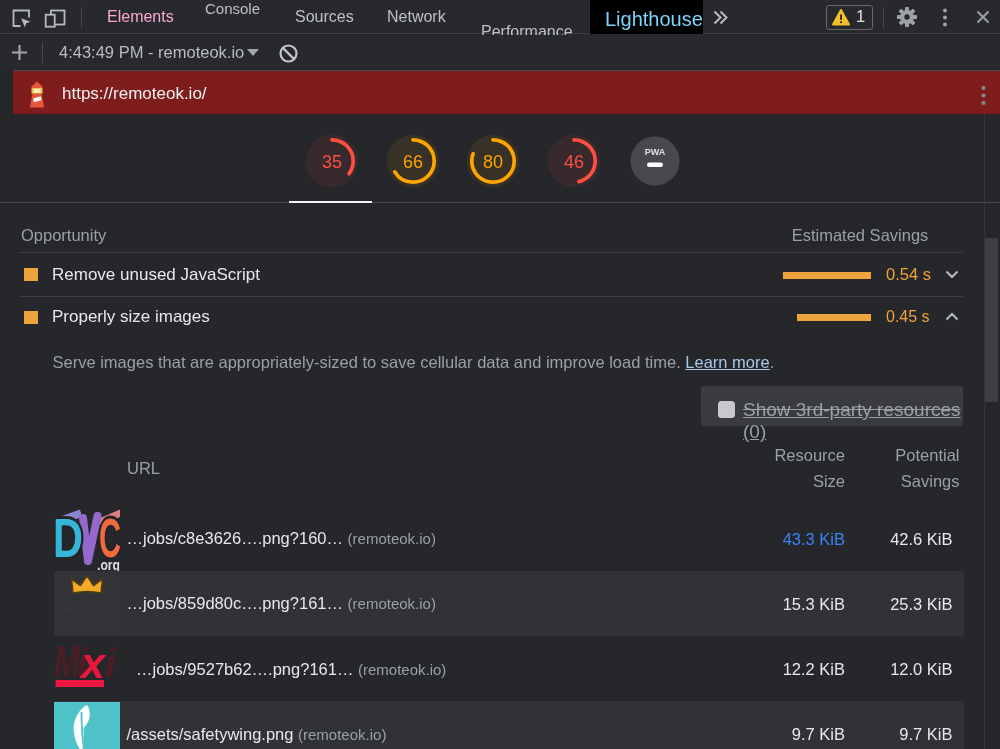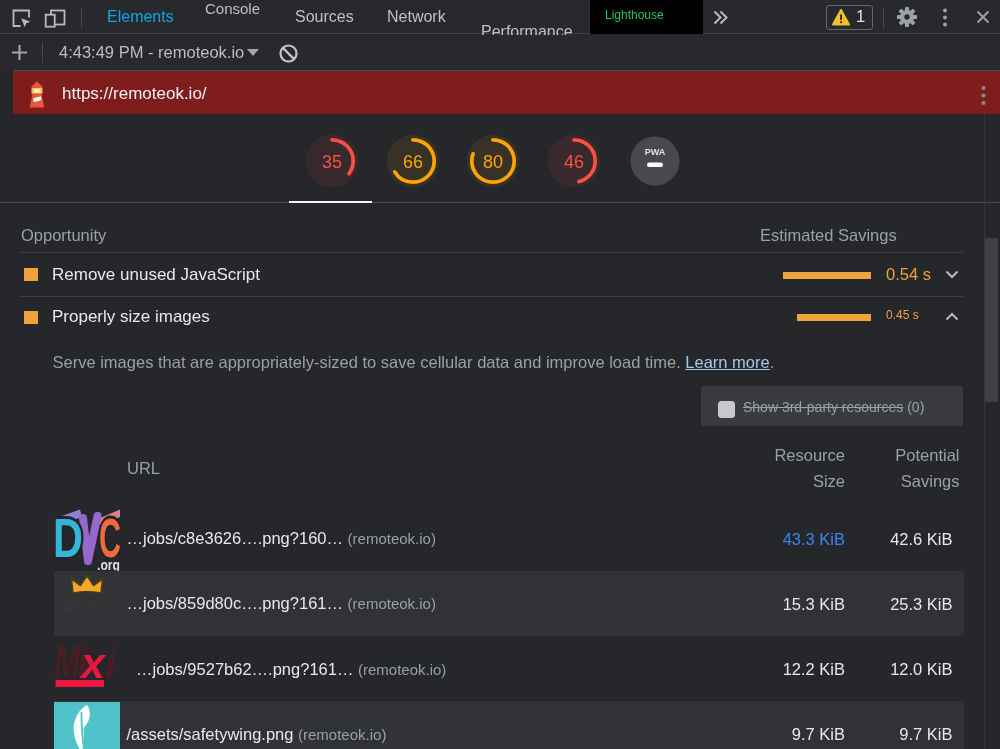--- a/index.html
+++ b/index.html
@@ -20,27 +20,27 @@
     <path d="M18 9.5 V2.5 H2.5 V18 H9.5" fill="none" stroke="#b6bac0" stroke-width="1.8"></path>
     <path d="M10.2 10.2 L19.3 13.8 L15.2 15.2 L13.8 19.3 Z" fill="#b6bac0"></path>
   </svg>
 
   <svg class="abs" style="left:43.5px;top:7.5px" width="23" height="21" viewBox="0 0 23 21">
     <rect x="7" y="2.5" width="13.5" height="14" fill="none" stroke="#b6bac0" stroke-width="1.8"></rect>
     <rect x="1.7" y="6.7" width="9" height="12" fill="#28292c" stroke="#b6bac0" stroke-width="1.8"></rect>
   </svg>
   <div class="sep" style="left:81px;top:7px;height:21px;"></div>
 
-  <div class="abs grey" style="left:107px;top:8px;font-size:16px;color:#0ea5e9;">Elements</div>
+  <div class="abs grey" style="left:107px;top:8px;font-size:16px;color:#f9a8d4;">Elements</div>
   <div class="abs grey" style="left:205px;top:0;font-size:15px;color:#bdc0c4;">Console</div>
   <div class="abs grey" style="left:295px;top:8px;font-size:16px;color:#bdc0c4;">Sources</div>
   <div class="abs grey" style="left:387px;top:8px;font-size:16px;color:#bdc0c4;">Network</div>
   <div class="abs grey" style="left:481px;top:8px;font-size:16px;color:#bdc0c4;margin-top:15px;">Performance</div>
   <div class="abs" style="left:590px;top:0;width:113px;height:34px;background:#000;">
-    <div class="abs" style="left:15px;top:8px;font-size:12px;color:#22c55e;">Lighthouse</div>
+    <div class="abs" style="left:15px;top:8px;font-size:20px;color:#7dd3fc;">Lighthouse</div>
   </div>
 
   <svg class="abs" style="left:712px;top:9px" width="17" height="17" viewBox="0 0 17 17">
     <path d="M2.5 2.5 L8.5 8.5 L2.5 14.5 M8.5 2.5 L14.5 8.5 L8.5 14.5" fill="none" stroke="#b6bac0" stroke-width="2"></path>
   </svg>
 
   <div class="abs" style="left:826px;top:5px;width:47px;height:25px;border:1px solid #66686b;border-radius:3px;"></div>
   <svg class="abs" style="left:831px;top:8px" width="20" height="19" viewBox="0 0 20 19">
     <path d="M10 2 L18 16.5 H2 Z" fill="#f2c029" stroke="#f2c029" stroke-width="2" stroke-linejoin="round"></path>
     <rect x="9.1" y="6.5" width="1.9" height="5.4" fill="#28292c"></rect>
@@ -136,45 +136,45 @@
   <circle cx="25" cy="25" r="24.5" fill="#47494c"></circle>
   <text x="25" y="18.8" text-anchor="middle" font-size="9" font-weight="bold" fill="#dfe1e4" font-family="Liberation Sans">PWA</text>
   <rect x="17" y="26.5" width="16" height="4.5" rx="2.25" fill="#fff"></rect>
 </svg>
   </div>
 
 <div class="abs" style="left:0;top:202px;width:1000px;height:1px;background:#47494d;"></div>
 <div class="abs" style="left:289px;top:200.5px;width:83px;height:2.5px;background:#f4f5f6;"></div>
 
 <div class="abs grey" style="left:21px;top:226px;font-size:16.5px;">Opportunity</div>
-<div class="abs grey" style="left:760px;top:226px;width:200px;text-align:left;font-size:16.5px;">Estimated Savings</div>
+<div class="abs grey" style="left:760px;top:226px;width:200px;text-align:center;font-size:16.5px;">Estimated Savings</div>
 <div class="abs" style="left:20px;top:252px;width:943px;height:1px;background:#3c4043;"></div>
 
 <div class="abs" style="left:24px;top:268px;width:14px;height:13px;background:#eea43d;"></div>
 <div class="abs white" style="left:52px;top:265px;font-size:17px;">Remove unused JavaScript</div>
 <div class="abs" style="left:783px;top:271.5px;width:88px;height:7px;background:#eea43d;"></div>
 <div class="abs" style="left:886px;top:265px;font-size:16.5px;color:#eea43d;">0.54 s</div>
 <svg class="abs" style="left:945px;top:270px" width="14" height="9" viewBox="0 0 14 9">
   <path d="M1.5 1.5 L7 7 L12.5 1.5" fill="none" stroke="#b6bac0" stroke-width="2"></path>
 </svg>
 <div class="abs" style="left:20px;top:295.5px;width:943px;height:1px;background:#3c4043;"></div>
 
 <div class="abs" style="left:24px;top:310.5px;width:14px;height:13px;background:#eea43d;"></div>
 <div class="abs white" style="left:52px;top:307px;font-size:17px;">Properly size images</div>
 <div class="abs" style="left:797px;top:314px;width:74px;height:7px;background:#eea43d;"></div>
-<div class="abs" style="left:886px;top:307.5px;font-size:12px;color:#eea43d;">0.45 s</div>
+<div class="abs" style="left:886px;top:307.5px;font-size:16px;color:#eea43d;">0.45 s</div>
 <svg class="abs" style="left:945px;top:312px" width="14" height="9" viewBox="0 0 14 9">
   <path d="M1.5 7.5 L7 2 L12.5 7.5" fill="none" stroke="#b6bac0" stroke-width="2"></path>
 </svg>
 
 <div class="abs grey" style="left:52.5px;top:352.5px;font-size:16.5px;">Serve images that are appropriately-sized to save cellular data and improve load time. <span style="color:#a7c7e8;text-decoration:underline;">Learn more</span>.</div>
 
 <div class="abs" style="left:701px;top:386px;width:262px;height:40px;background:#3a3b3e;border-radius:3px;">
   <div class="abs" style="left:17px;top:14.5px;width:17px;height:17px;background:#c7c9cc;border-radius:3.5px;"></div>
-  <div class="abs grey" style="left:42px;top:13px;font-size:14px;"><span style="text-decoration:line-through;">Show 3rd-party resources</span> (0)</div>
+  <div class="abs grey" style="left:42px;top:13px;font-size:19px;text-decoration:underline;"><span style="text-decoration:line-through;">Show 3rd-party resources</span> (0)</div>
 </div>
 
 <div class="abs grey" style="left:127px;top:458.5px;font-size:16.5px;">URL</div>
 <div class="abs grey" style="left:645px;top:441.5px;width:200px;font-size:16.5px;line-height:26px;text-align:right;">Resource<br>Size</div>
 <div class="abs grey" style="left:759.5px;top:441.5px;width:200px;font-size:16.5px;line-height:26px;text-align:right;">Potential<br>Savings</div>
 
 <div id="rows">
     <div class="abs" style="left:54px;top:506.2px;width:66px;height:66px;overflow:hidden;">
       <svg width="68" height="66" viewBox="0 0 68 66">
      <polygon points="-1,13 26,3.5 28,11 1,20.5" fill="#8d85d2"></polygon>

